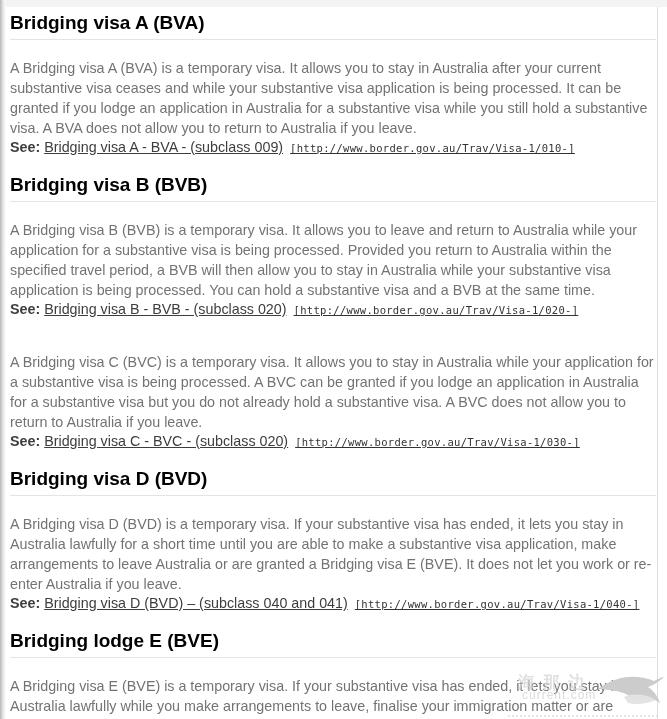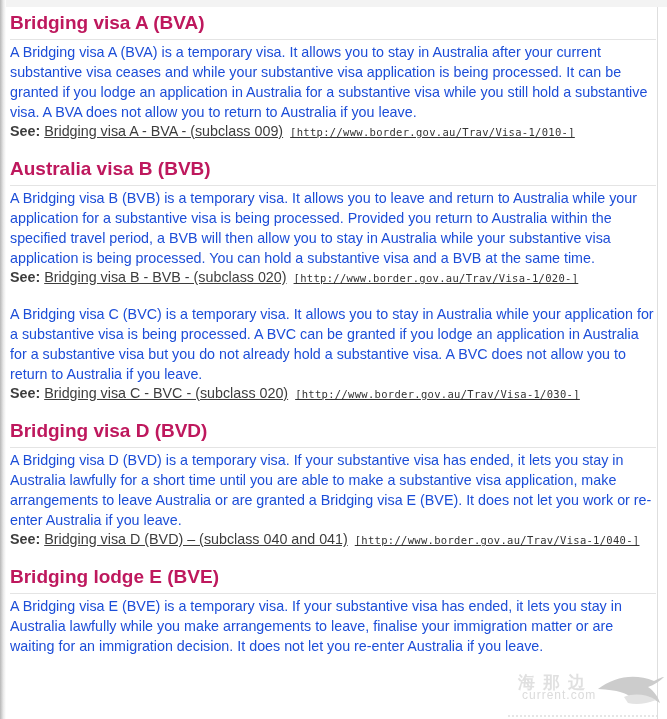--- a/index.html
+++ b/index.html
@@ -28,29 +28,29 @@
   .content {
     position: absolute; top: 7px; left: 10px;
     width: 646px;
   }
   .section { padding-top: 14px; }
   .section.first { padding-top: 3px; }
   .section h1 {
     margin: 0;
     font-size: 19px;
     font-weight: bold;
-    color: #be185d;
+    color: #000000;
     line-height: 26px;
     padding: 0 0 3px 0;
     border-bottom: 1px solid #e4e4e4;
   }
   .section p.body {
-    margin: 2px 0 0 0;
+    margin: 18px 0 0 0;
     font-size: 14.3px;
-    color: #1d4ed8;
+    color: #737373;
     line-height: 20px;
   }
   .see {
     margin: 0;
     font-size: 14.3px;
     color: #3d3d3d;
     line-height: 19px;
     white-space: nowrap;
   }
   .see-label { font-weight: bold; }
@@ -105,21 +105,21 @@
 
 <div class="content">
 
   <div class="section first">
     <h1>Bridging visa A (BVA)</h1>
     <p class="body">A Bridging visa A (BVA) is a temporary visa. It allows you to stay in Australia after your current substantive visa ceases and while your substantive visa application is being processed. It can be granted if you lodge an application in Australia for a substantive visa while you still hold a substantive visa. A BVA does not allow you to return to Australia if you leave.</p>
     <p class="see"><span class="see-label">See:</span> <a class="see-link">Bridging visa A - BVA - (subclass 009)</a><span class="see-url">[http://www.border.gov.au/Trav/Visa-1/010-]</span></p>
   </div>
 
   <div class="section">
-    <h1>Australia visa B (BVB)</h1>
+    <h1>Bridging visa B (BVB)</h1>
     <p class="body">A Bridging visa B (BVB) is a temporary visa. It allows you to leave and return to Australia while your application for a substantive visa is being processed. Provided you return to Australia within the specified travel period, a BVB will then allow you to stay in Australia while your substantive visa application is being processed. You can hold a substantive visa and a BVB at the same time.</p>
     <p class="see"><span class="see-label">See:</span> <a class="see-link">Bridging visa B - BVB - (subclass 020)</a><span class="see-url">[http://www.border.gov.au/Trav/Visa-1/020-]</span></p>
   </div>
 
   <div class="section">
     <p class="body">A Bridging visa C (BVC) is a temporary visa. It allows you to stay in Australia while your application for a substantive visa is being processed. A BVC can be granted if you lodge an application in Australia for a substantive visa but you do not already hold a substantive visa. A BVC does not allow you to return to Australia if you leave.</p>
     <p class="see"><span class="see-label">See:</span> <a class="see-link">Bridging visa C - BVC - (subclass 020)</a><span class="see-url">[http://www.border.gov.au/Trav/Visa-1/030-]</span></p>
   </div>
 
   <div class="section">

